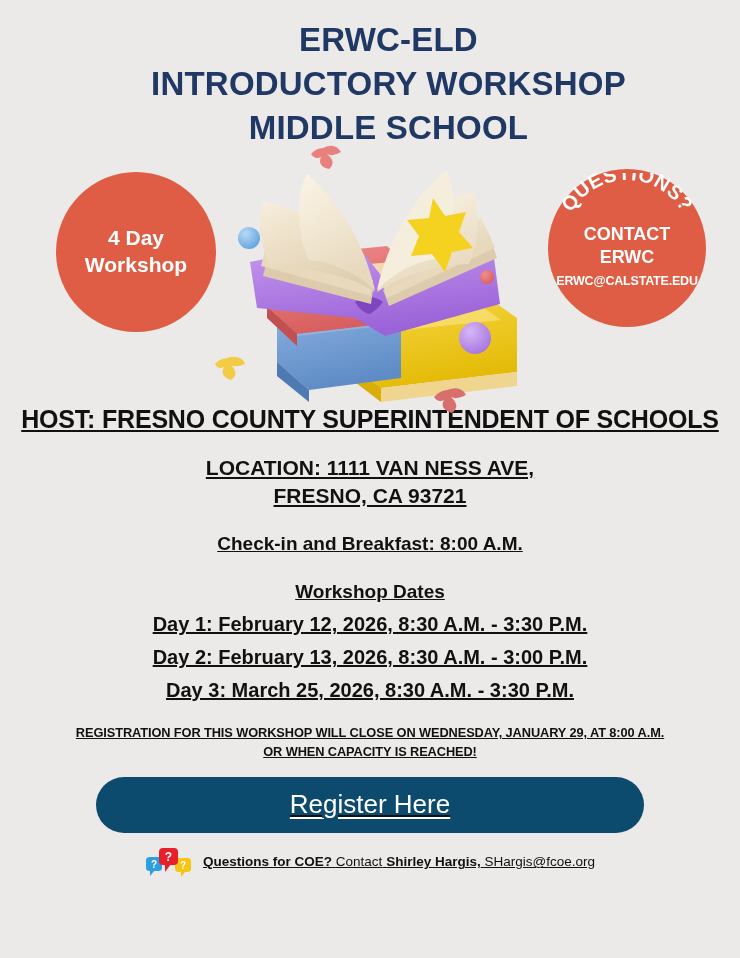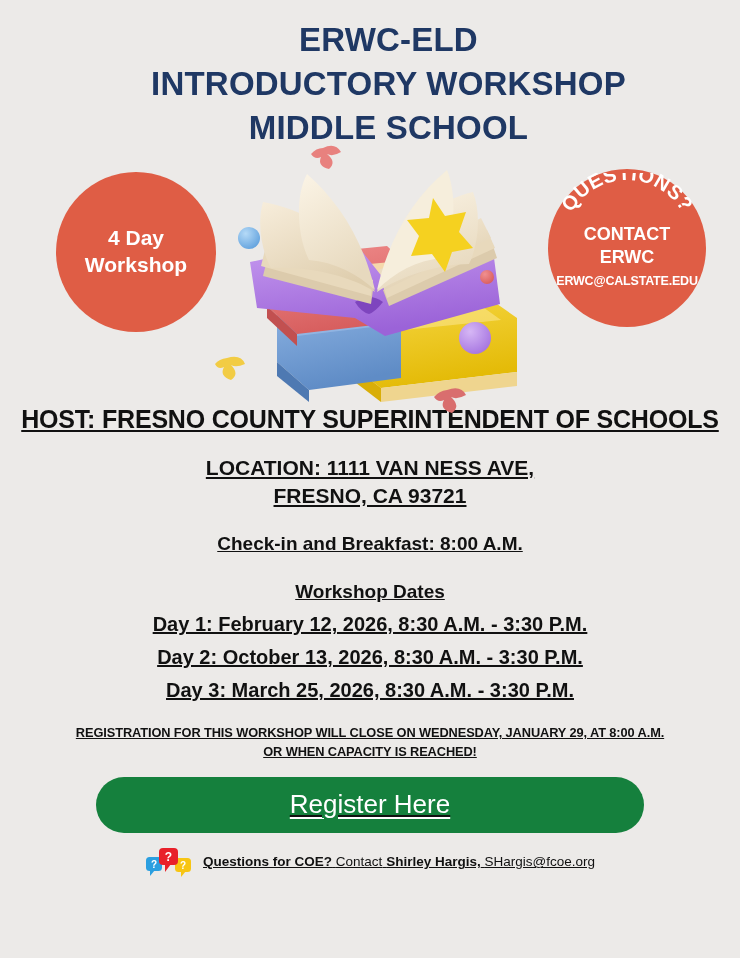--- a/index.html
+++ b/index.html
@@ -159,21 +159,21 @@
   .btn-wrap {
     margin-top: 16px;
     display: flex;
     justify-content: center;
   }
   .register-btn {
     width: 548px;
     height: 56px;
     border: none;
     border-radius: 28px;
-    background: #15803d;
+    background: #0c4a6e;
     color: #FFFFFF;
     font-family: "Liberation Sans", sans-serif;
     font-size: 26px;
     font-weight: normal;
     text-decoration: underline;
     text-underline-offset: 4px;
     cursor: pointer;
     display: flex;
     align-items: center;
     justify-content: center;
@@ -349,21 +349,21 @@
   <div class="location">
     <span class="l-line">LOCATION: 1111 VAN NESS AVE,</span>
     <span class="l-line">FRESNO, CA 93721</span>
   </div>
 
   <div class="checkin">Check-in and Breakfast: 8:00 A.M.</div>
 
   <div class="dates-head">Workshop Dates</div>
 
   <div class="date-row">Day 1: February 12, 2026, 8:30 A.M. - 3:30 P.M.</div>
-  <div class="date-row">Day 2: October 13, 2026, 8:30 A.M. - 3:30 P.M.</div>
+  <div class="date-row">Day 2: February 13, 2026, 8:30 A.M. - 3:00 P.M.</div>
   <div class="date-row">Day 3:  March 25, 2026, 8:30 A.M. - 3:30 P.M.</div>
 
   <div class="reg-notice">
     <span class="r-line">REGISTRATION FOR THIS WORKSHOP WILL CLOSE ON WEDNESDAY, JANUARY 29, AT 8:00 A.M.</span>
     <span class="r-line">OR WHEN CAPACITY IS REACHED!</span>
   </div>
 
   <div class="btn-wrap">
     <button class="register-btn">Register Here</button>
   </div>

